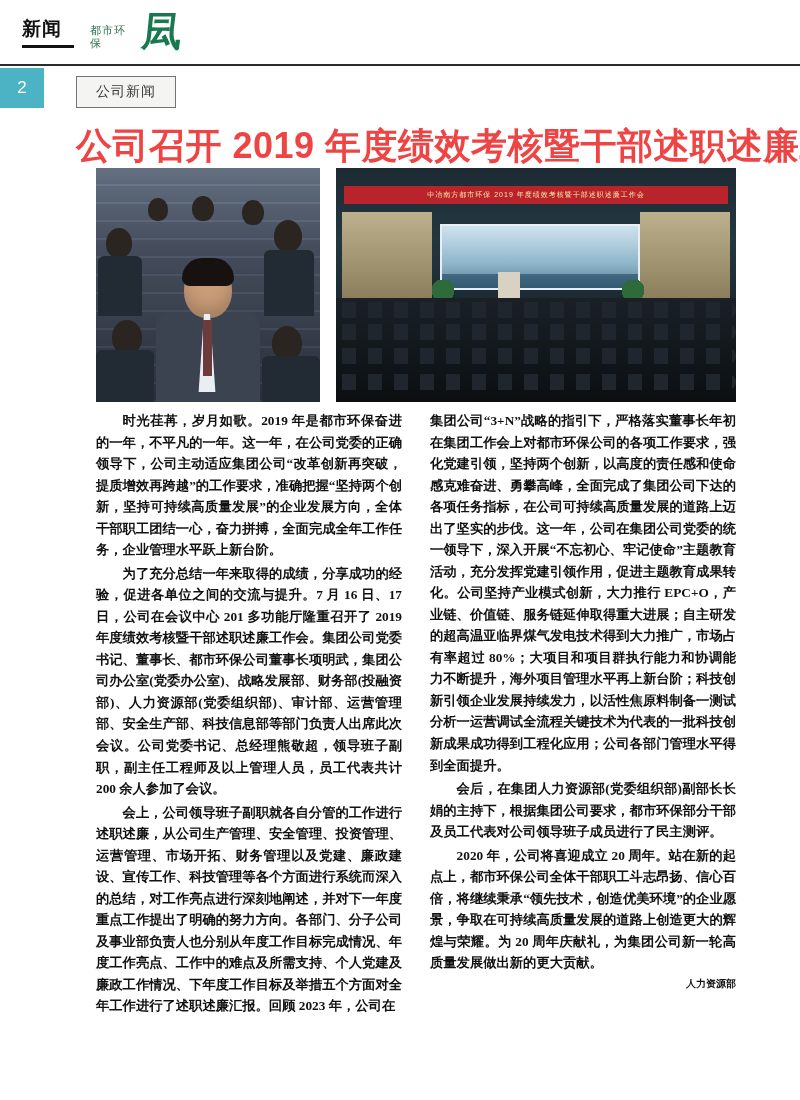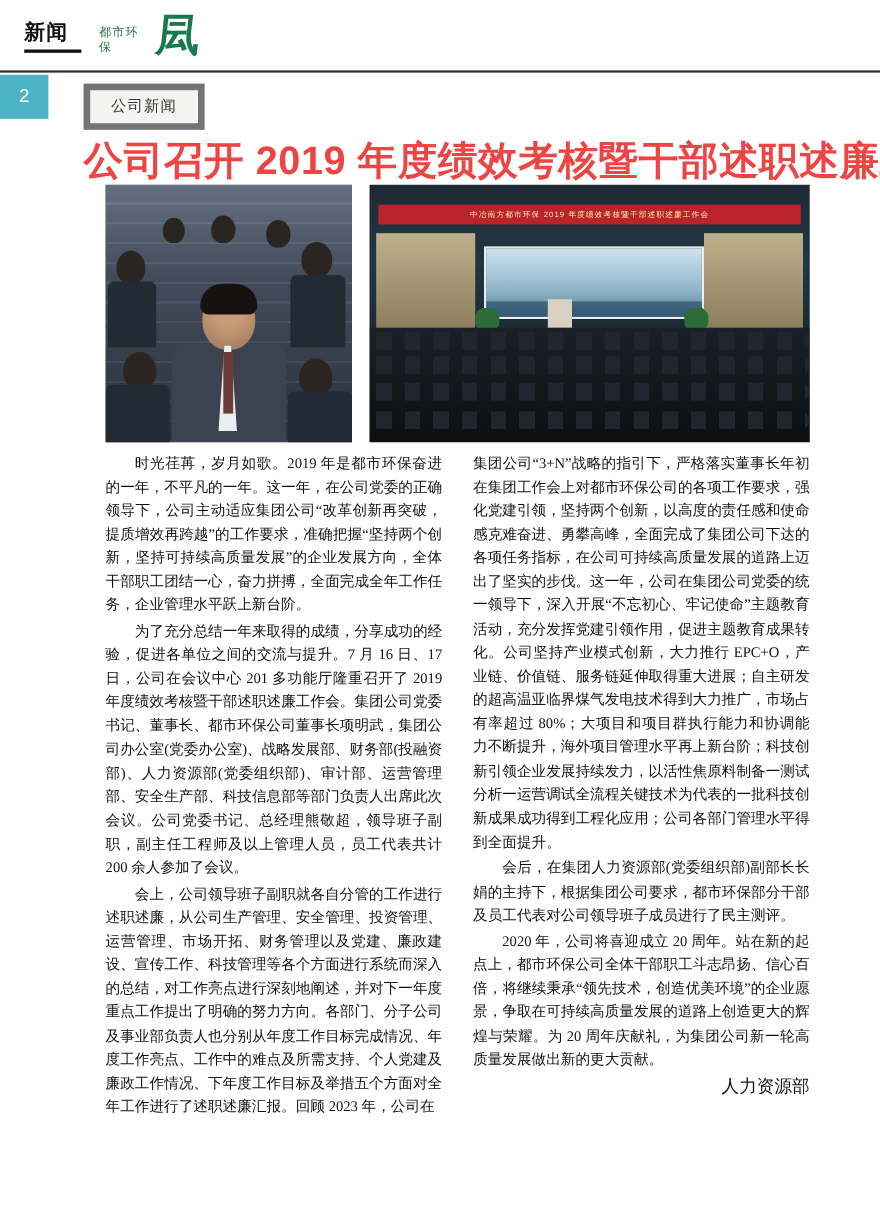--- a/index.html
+++ b/index.html
@@ -150,21 +150,21 @@
     justify-content: center;
   }
 
   
   .section-badge {
     position: absolute;
     left: 76px;
     top: 76px;
     width: 98px;
     height: 30px;
-    border: 6px solid #737373;
+    border: 1px solid #737373;
     background: #f4f4f2;
     display: flex;
     align-items: center;
     justify-content: center;
     font-family: "Liberation Sans", sans-serif;
     font-size: 14px;
     color: #3a3a3a;
     letter-spacing: 1px;
   }
 
@@ -372,27 +372,28 @@
   .col {
     width: 306px;
     font-size: 13.3px;
     line-height: 1.62;
     text-align: justify;
     color: #111;
   }
   .col p {
     margin: 0 0 2px 0;
     text-indent: 2em;
+    font-weight: bold;
   }
   .col p.no-indent { text-indent: 0; }
   .sign {
     text-align: right;
     margin-top: 14px;
     text-indent: 0;
-    font-size: 16px;
+    font-size: 10px;
   }
 </style>
 </head>
 <body>
 
 <div class="page">
 
   <div class="masthead">
     <div class="masthead-label">新闻</div>
     <div class="masthead-rule"></div>

